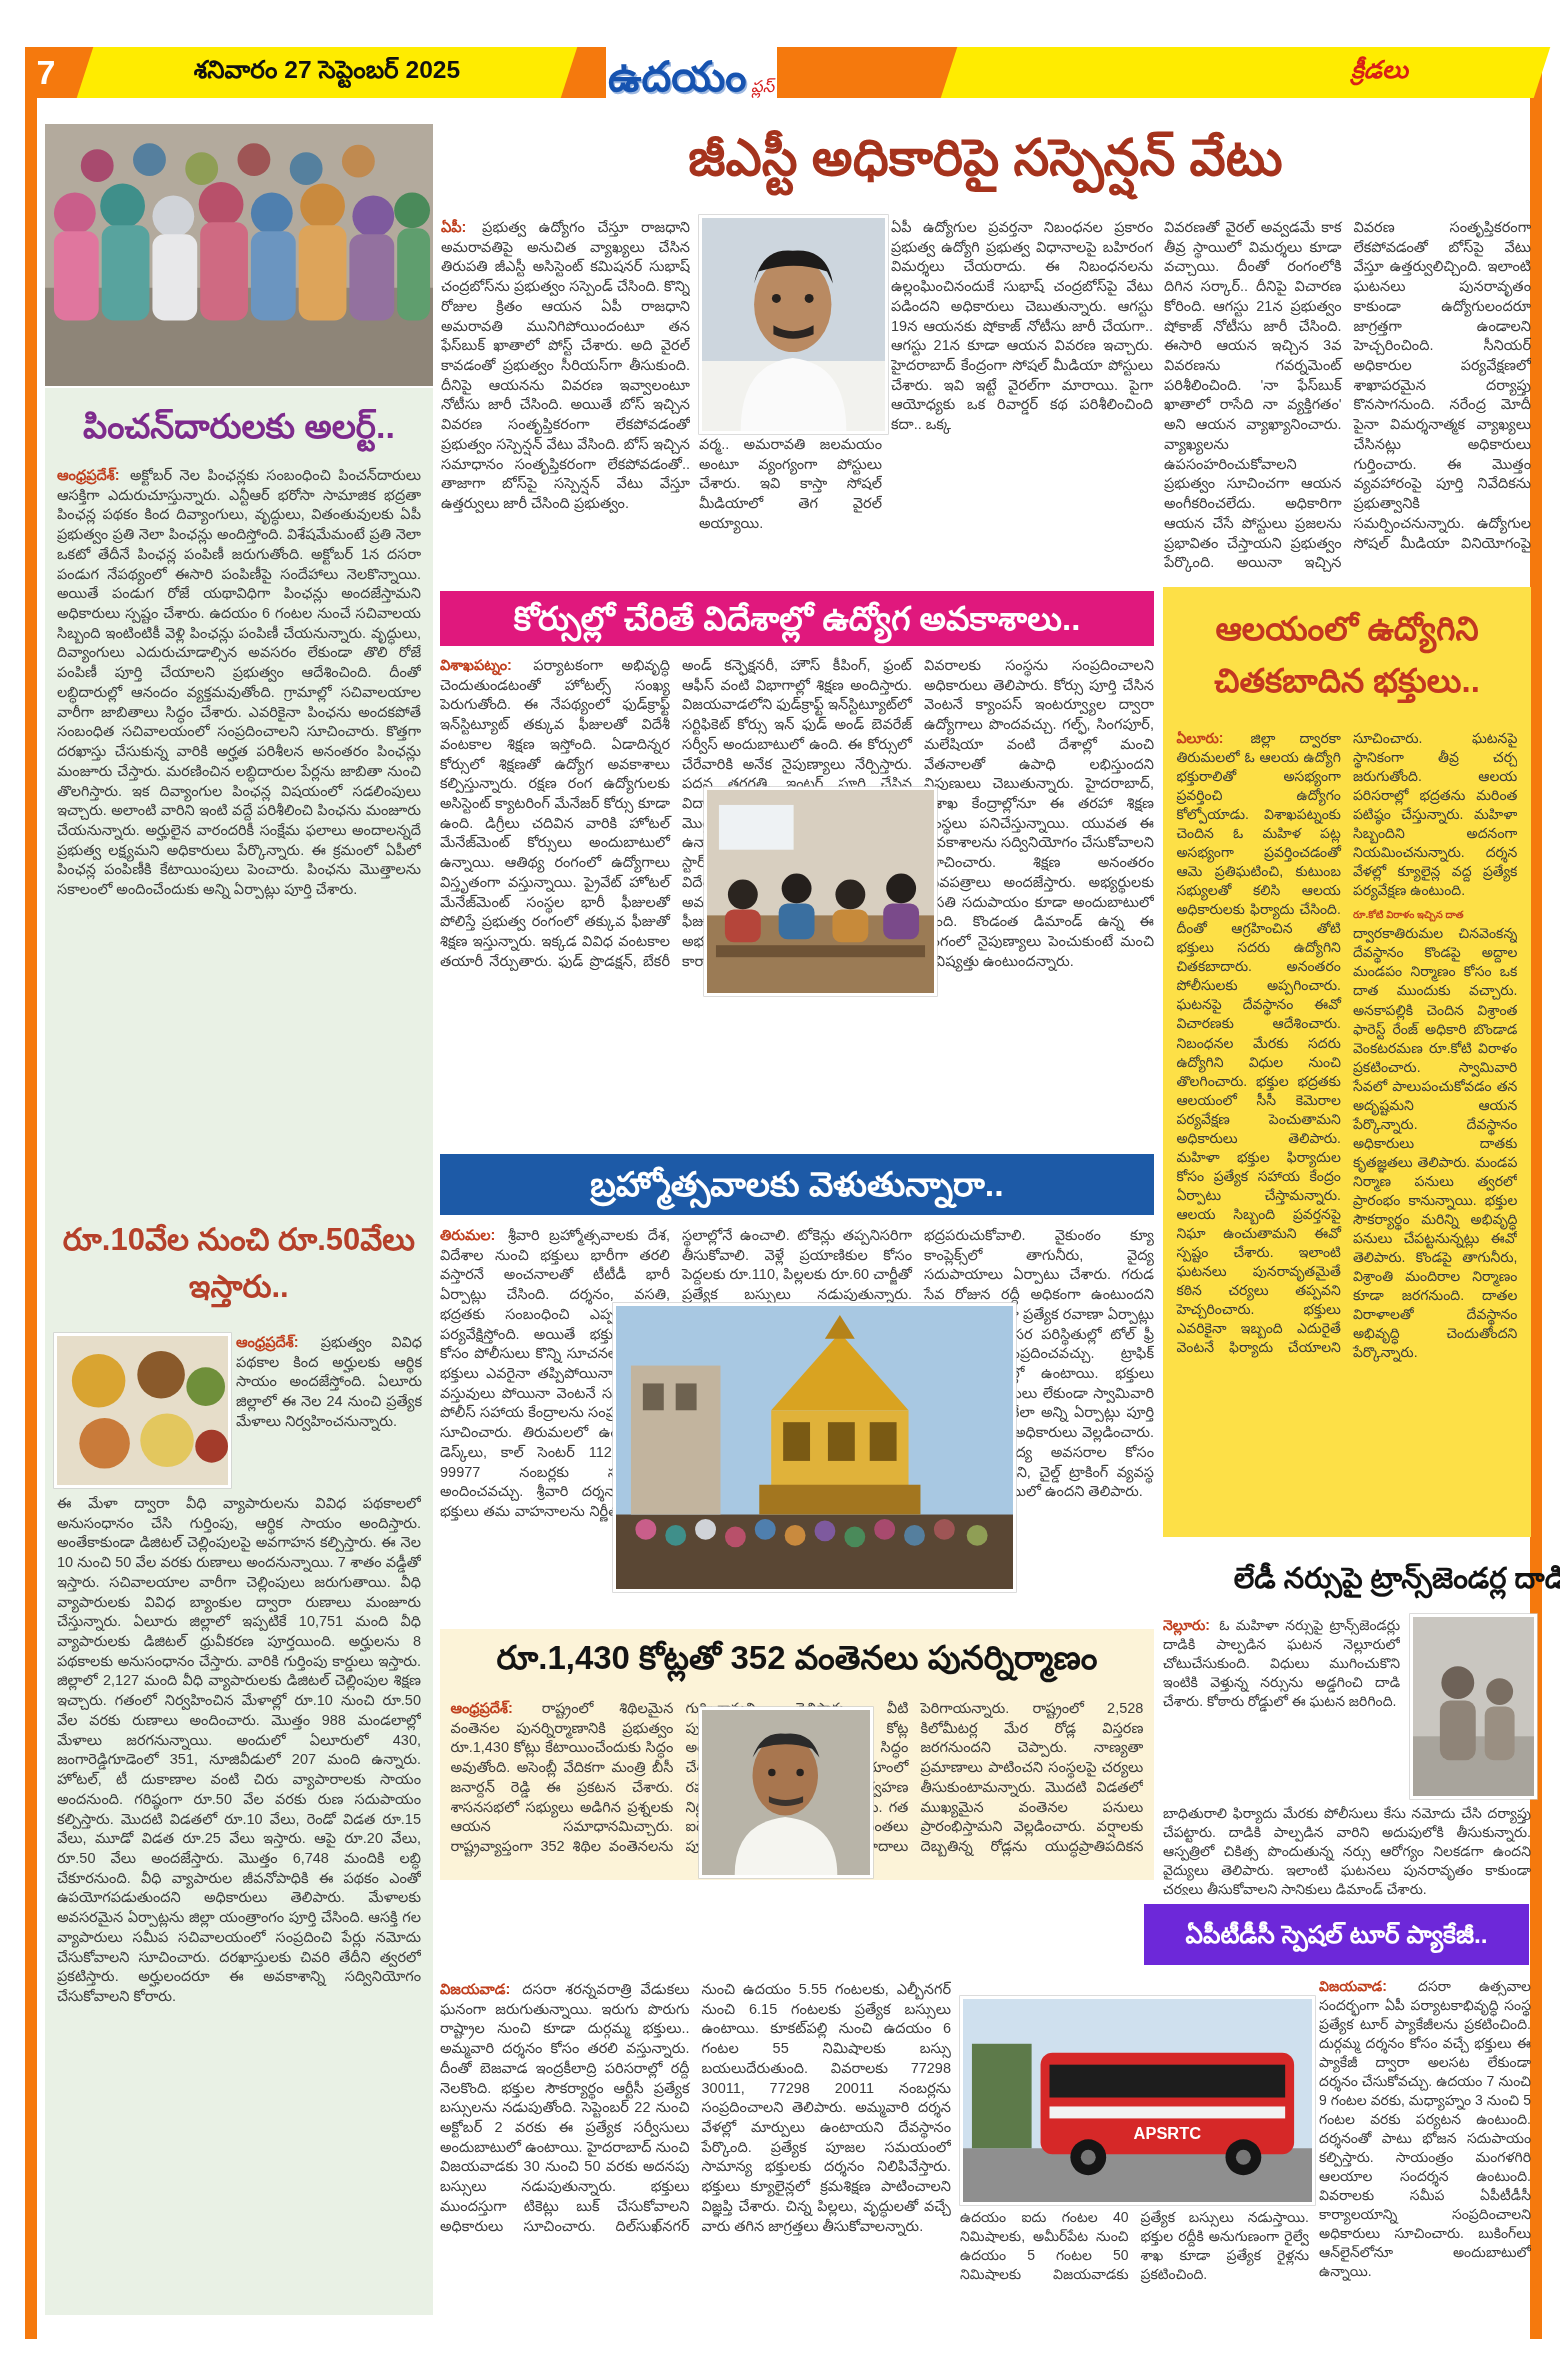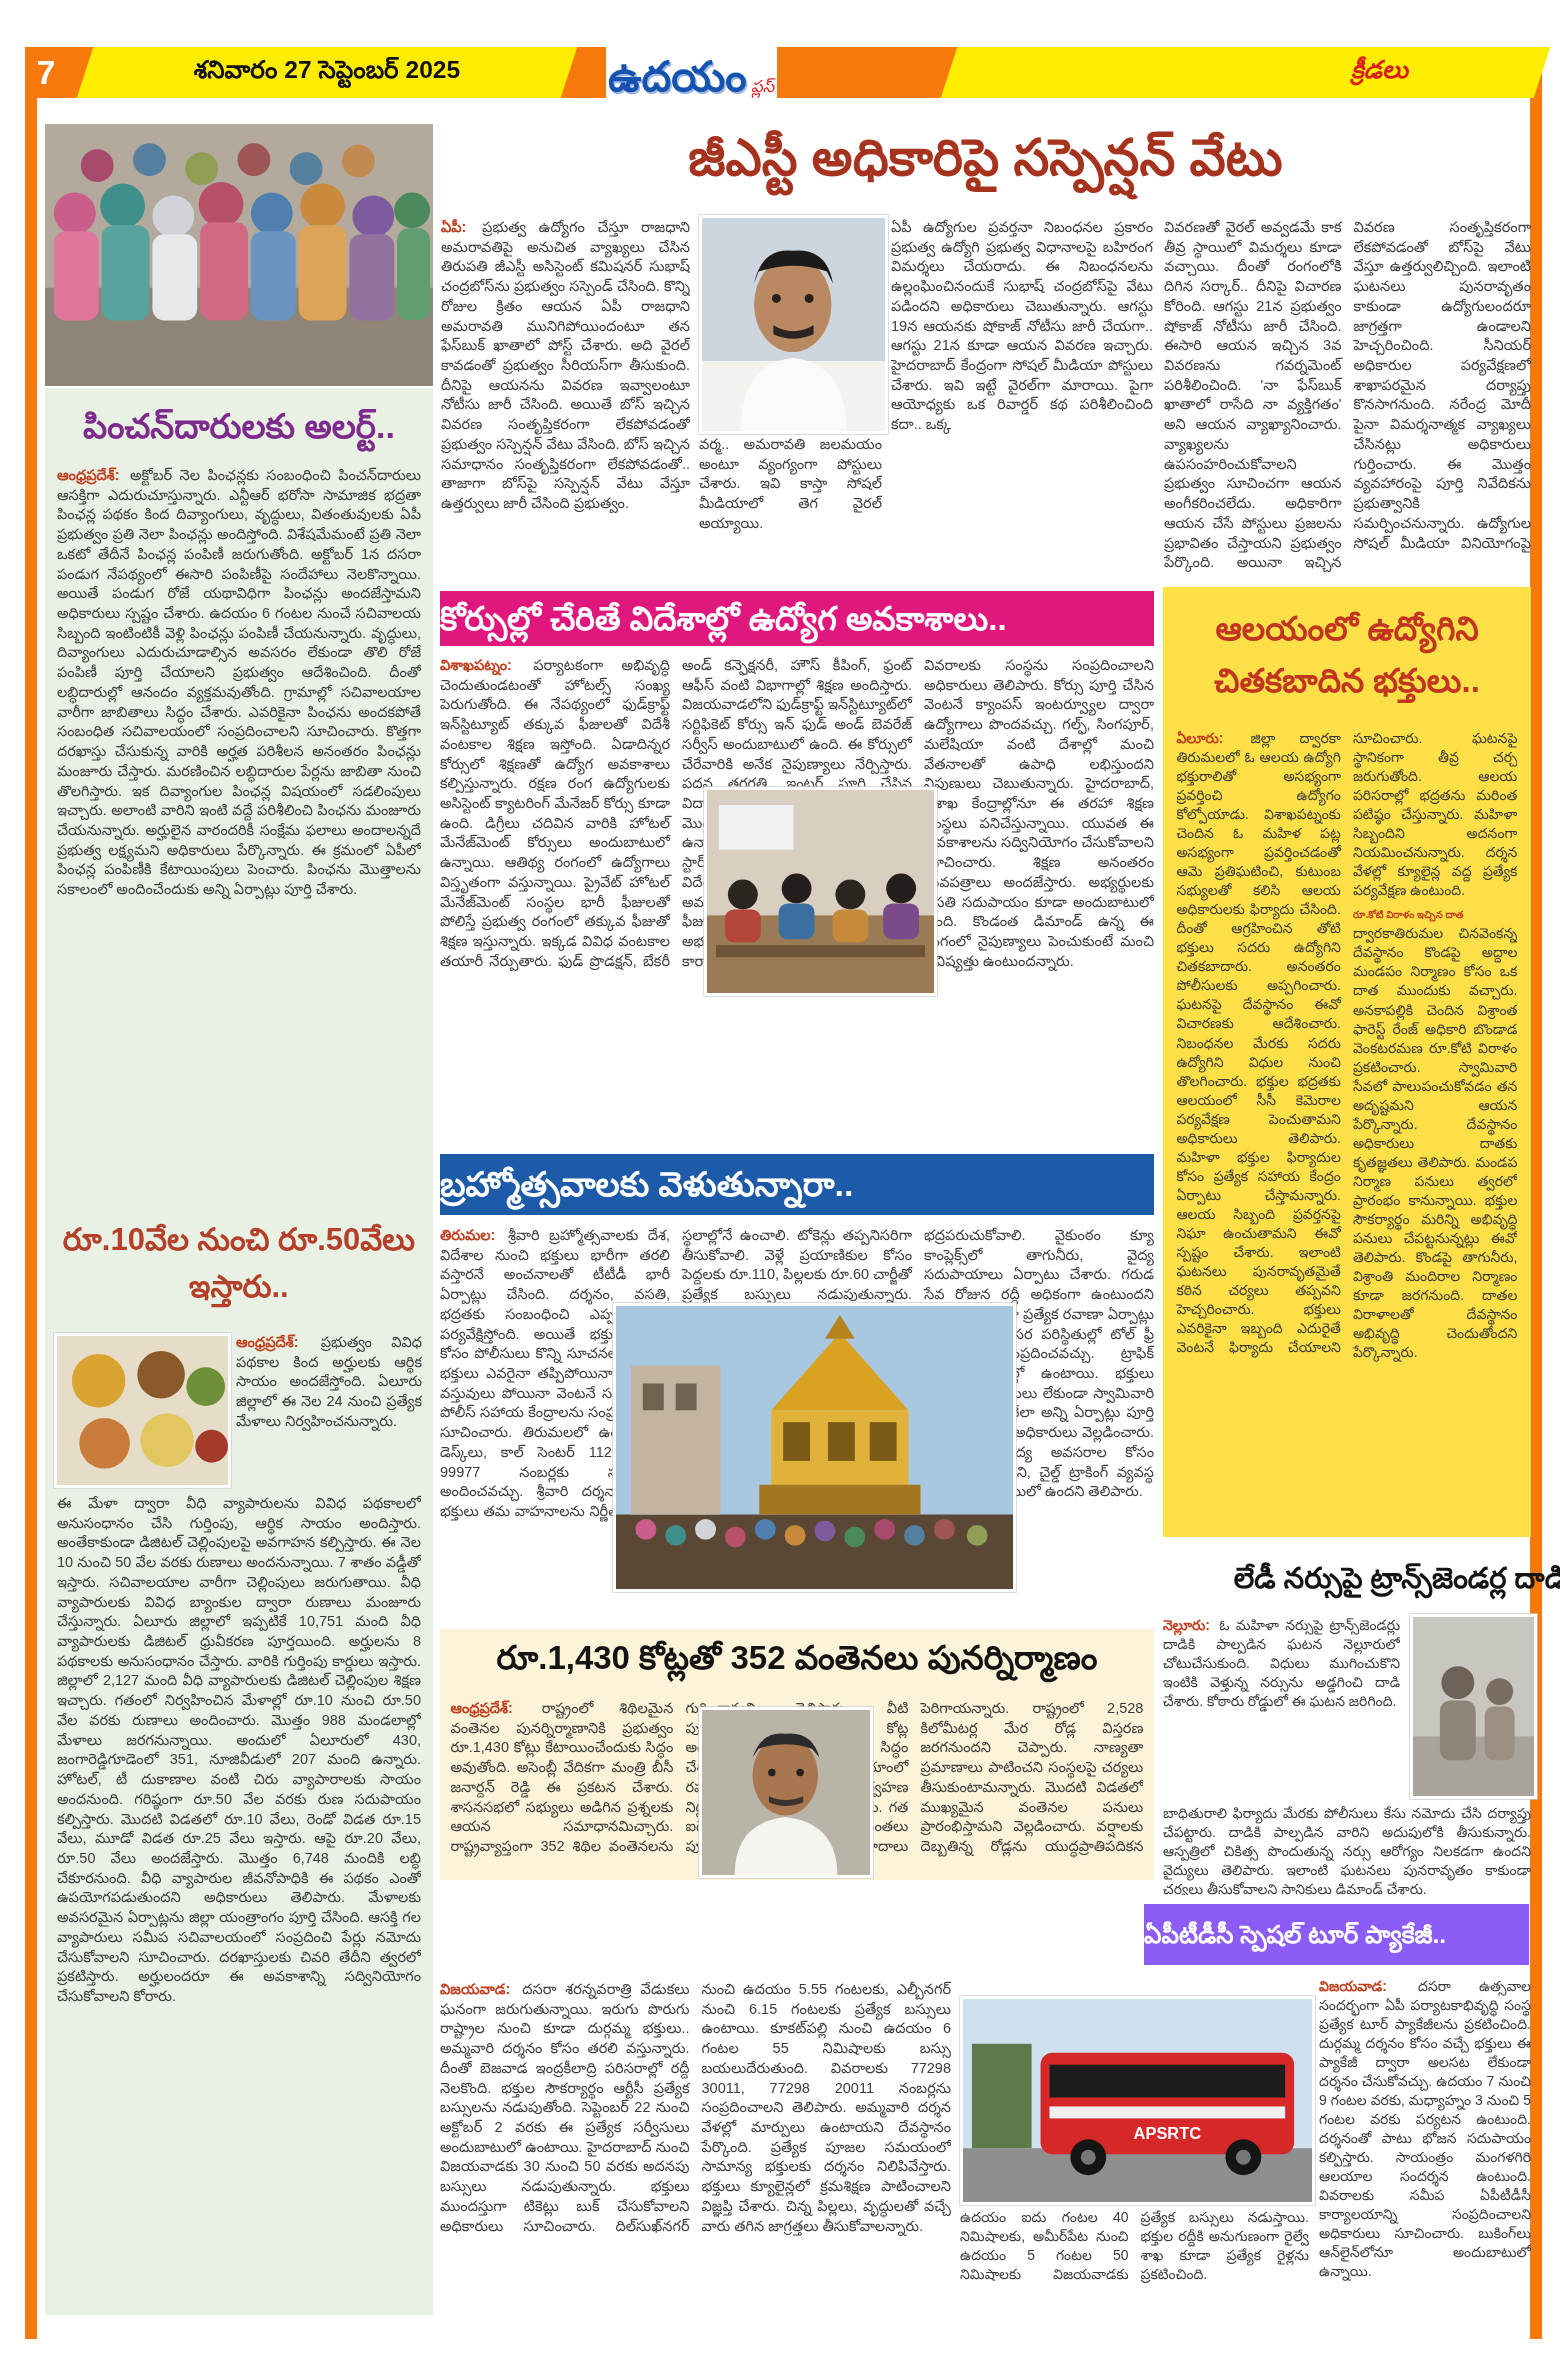--- a/index.html
+++ b/index.html
@@ -21,23 +21,23 @@
   .body-text{font-size:14.5px;line-height:1.36;text-align:justify;overflow:hidden;}
   .dateline{color:#c0401f;font-weight:bold;padding-right:3px;}
   .cols2{column-count:2;column-gap:12px;}
   .cols3{column-count:3;column-gap:12px;}
   
   .hl-main{font-size:51px;font-weight:bold;color:#a5331d;text-align:center;line-height:1.2;overflow:hidden;}
   .hl-purple{font-size:34px;font-weight:bold;color:#7d2b8c;text-align:center;overflow:hidden;}
   .hl-redsub{font-size:31px;font-weight:bold;color:#b5402a;text-align:center;line-height:1.5;overflow:hidden;}
   .box-pink{background:#e0187d;}
   .box-blue{background:#1d5aa7;}
-  .box-red{background:#8b5cf6;}
+  .box-red{background:#6d28d9;}
   .box-cream{background:#fcf3d8;}
-  .hl-onbox{color:#ffffff;font-weight:bold;text-align:left;overflow:hidden;}
+  .hl-onbox{color:#ffffff;font-weight:bold;text-align:center;overflow:hidden;}
   .hl-black{color:#141414;font-weight:bold;overflow:hidden;}
   .panel-green{background:#e9f1e5;}
   .panel-pink{background:#fde047;}
   .hl-panelred{font-size:33px;font-weight:bold;color:#c23621;text-align:center;line-height:1.55;overflow:hidden;}
   .subhead-red{color:#c0401f;font-weight:bold;font-size:10px;margin:7.5px 0 3px 0;}
   .photo{overflow:hidden;}
   .photo svg{display:block;width:100%;height:100%;}
   .photo-border{border:3px solid #ffffff;box-shadow:0 0 0 0.7px #cccccc;}
   p{margin:0 0 7.5px 0;}
 </style>

